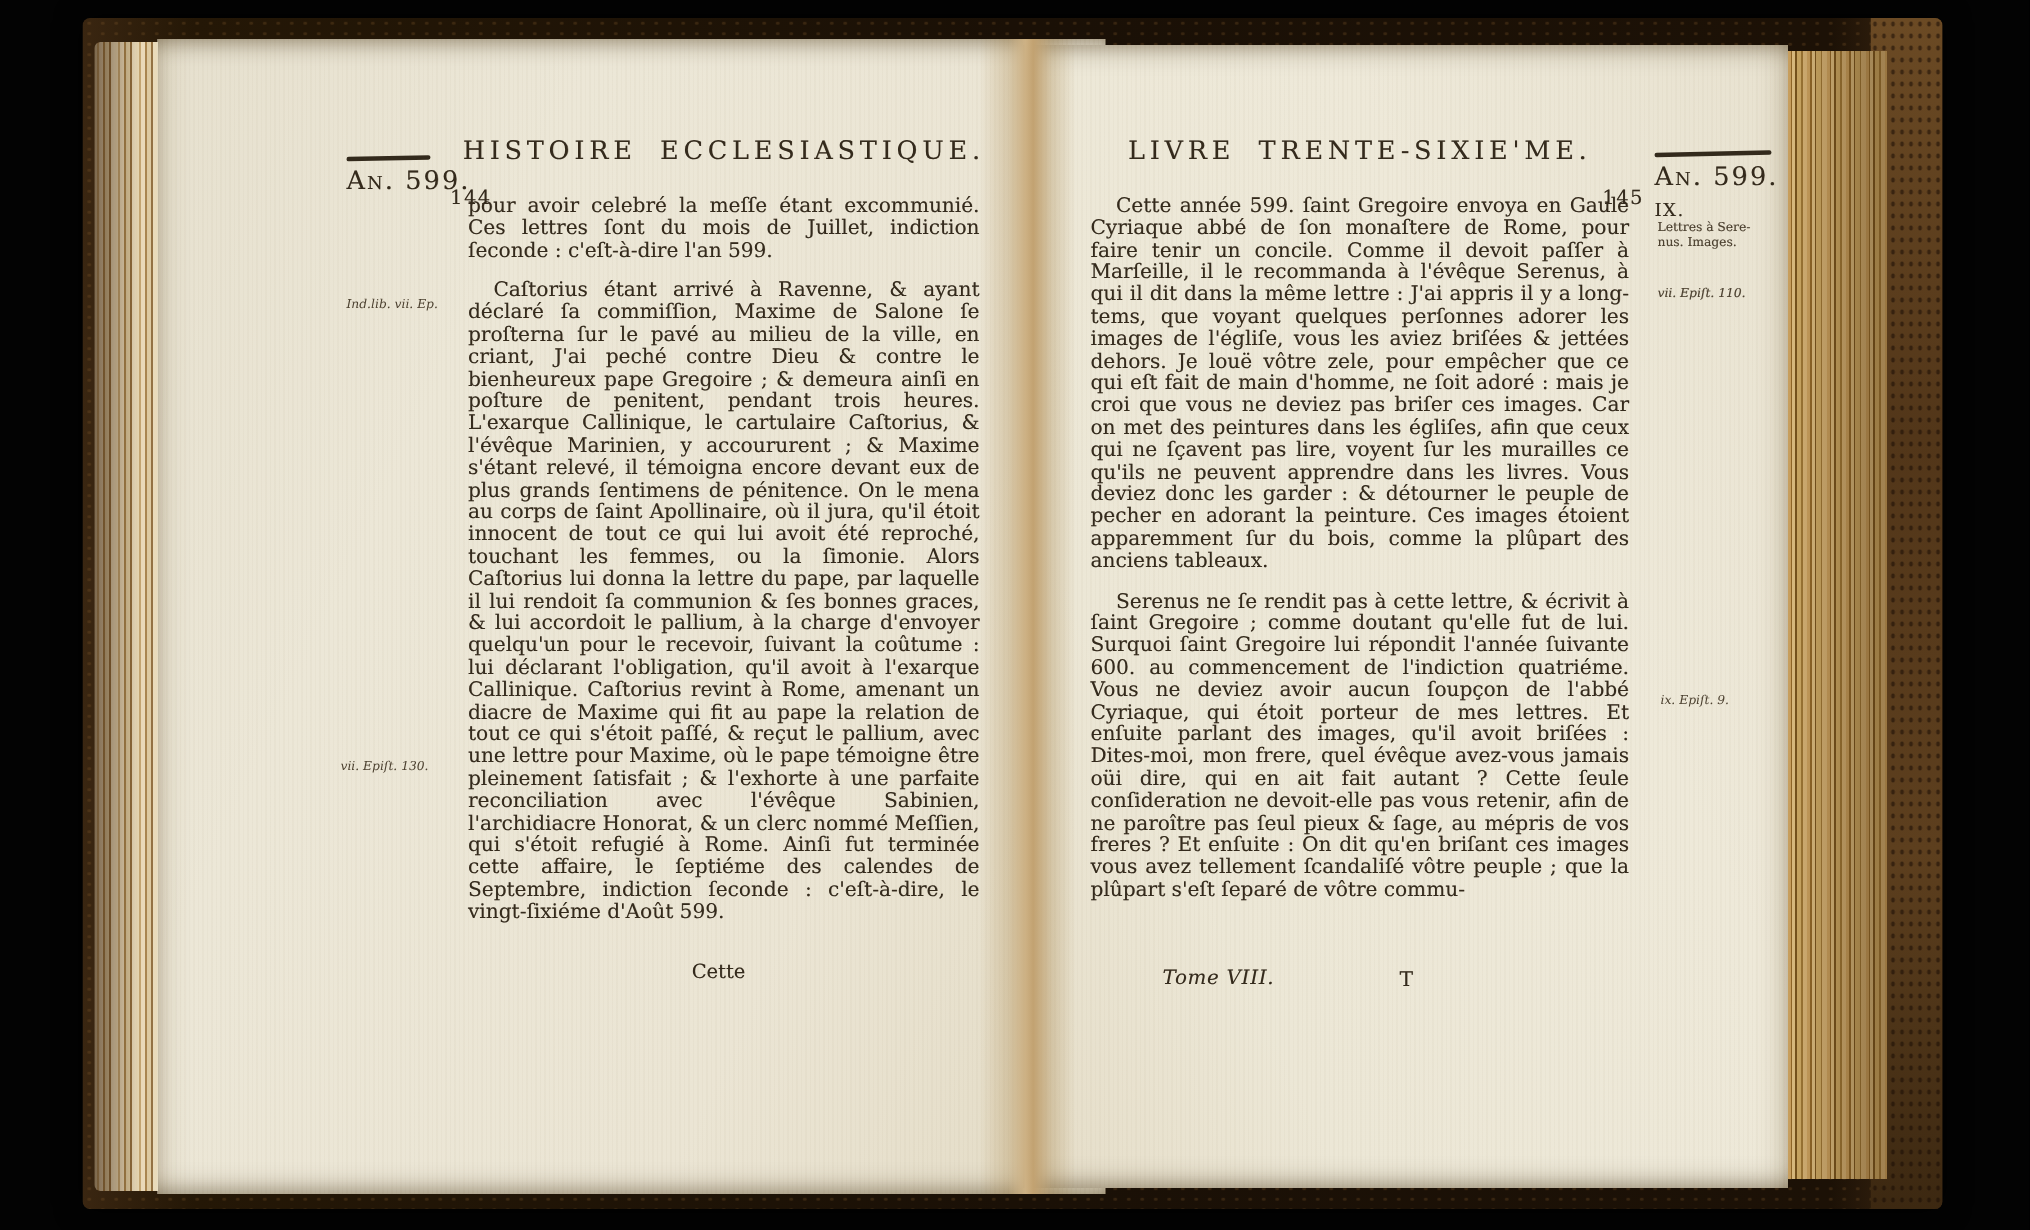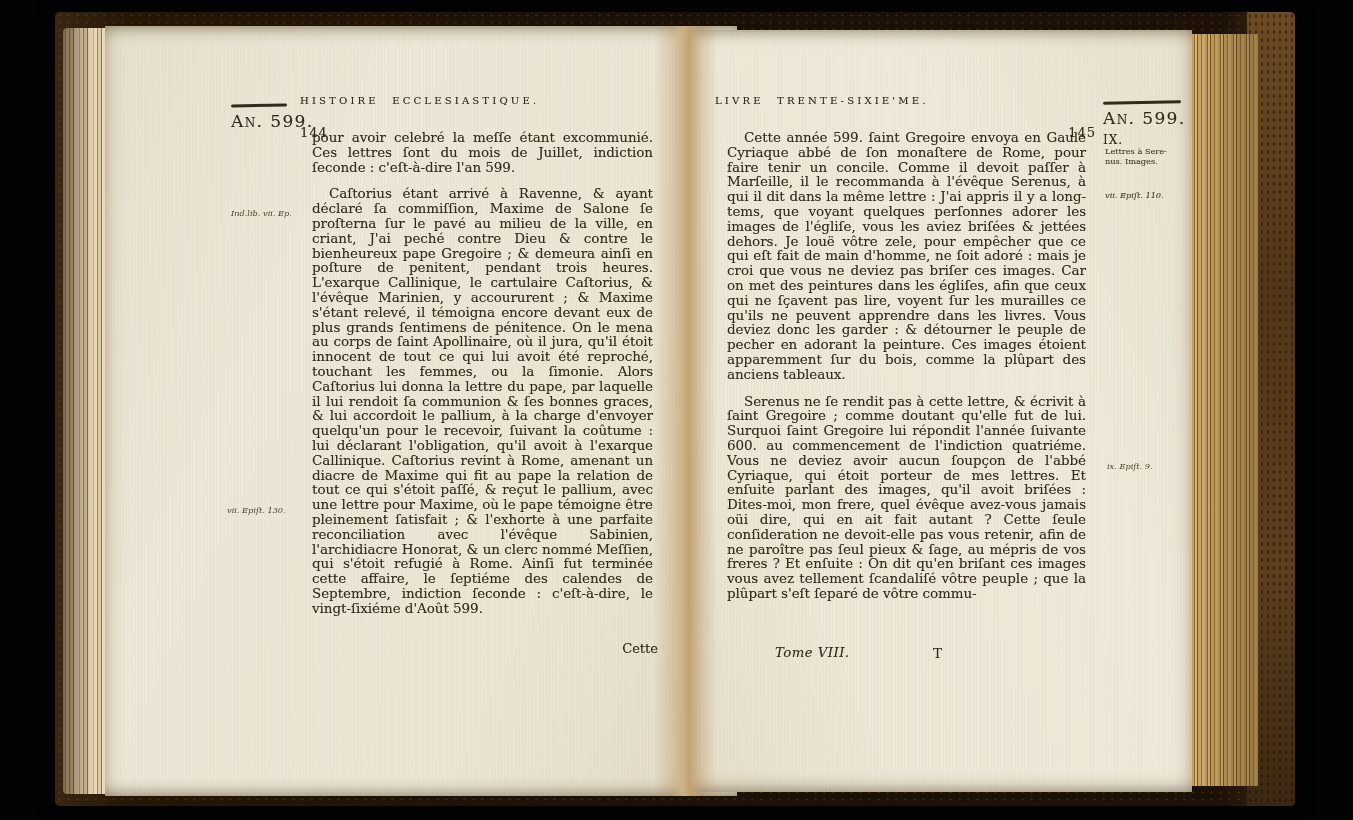--- a/index.html
+++ b/index.html
@@ -40,35 +40,35 @@
                     inset -14px 0 20px -14px rgba(110,85,40,.4);}
   .gutter{position:absolute;left:598px;top:14px;width:64px;height:770px;
         background:linear-gradient(90deg, rgba(150,115,60,0), rgba(170,135,75,.30) 30%, #cdb184 48%, #c2a271 56%, rgba(160,125,65,.28) 76%, rgba(150,115,60,0));}
 
   
   .ink{color:#342a1c;text-shadow:0.2px 0.2px 0 rgba(40,30,15,.35);}
   .text-block{position:absolute;font-size:13.4px;line-height:14.8px;}
   .text-left{left:245px;top:82px;width:365px;}
   .text-right{left:660px;top:82px;width:383px;}
   .page-header{position:relative;height:25px;}
-  .running-title{text-align:left;font-size:10px;letter-spacing:3.2px;word-spacing:7px;white-space:nowrap;}
+  .running-title{text-align:center;font-size:17px;letter-spacing:3.2px;word-spacing:7px;white-space:nowrap;}
   .pgnum{position:absolute;top:1px;font-size:13px;letter-spacing:1px;margin-top:31px;}
   .pgnum-left{left:0;}
   .pgnum-right{right:2px;}
   .body p{margin:12px;text-align:justify;}
   .body p.indent{text-indent:17px;}
-  .catchword{position:absolute;left:245px;top:629px;width:358px;text-align:right;font-size:13px;}
+  .catchword{position:absolute;left:245px;top:629px;width:358px;text-align:center;font-size:13px;}
 
   .margin-small{font-size:8.2px;line-height:9.6px;color:#4c4130;}
   .margin-italic{font-style:italic;}
   .margin-rule{height:3px;background:#332a1c;border-radius:2px;margin-bottom:4px;transform:rotate(-1.2deg);}
   .year{font-variant:small-caps;font-size:17px;letter-spacing:1.4px;white-space:nowrap;}
   .m-left-year{position:absolute;left:176px;top:92px;width:62px;}
   .m-left-year .margin-rule{width:56px;}
-  .m-note1{position:absolute;left:176px;top:197px;width:68px;}
+  .m-note1{position:absolute;left:176px;top:186px;width:68px;}
   .m-note2{position:absolute;left:172px;top:494px;width:72px;}
   .m-right{position:absolute;left:1048px;top:89px;width:90px;}
   .m-right .margin-rule{width:78px;}
   .section-num{text-align:left;font-size:12px;font-variant:small-caps;letter-spacing:1px;margin-top:5px;}
   .section-title{padding-left:2px;}
   .m-right-ref1{margin-top:25px;padding-left:2px;}
   .m-ref2{position:absolute;left:1052px;top:450px;width:86px;}
   .tome{position:absolute;left:720px;top:633px;font-style:italic;font-size:13.2px;letter-spacing:.5px;}
   .sig{position:absolute;left:878px;top:633px;font-size:13.5px;}
 </style>

